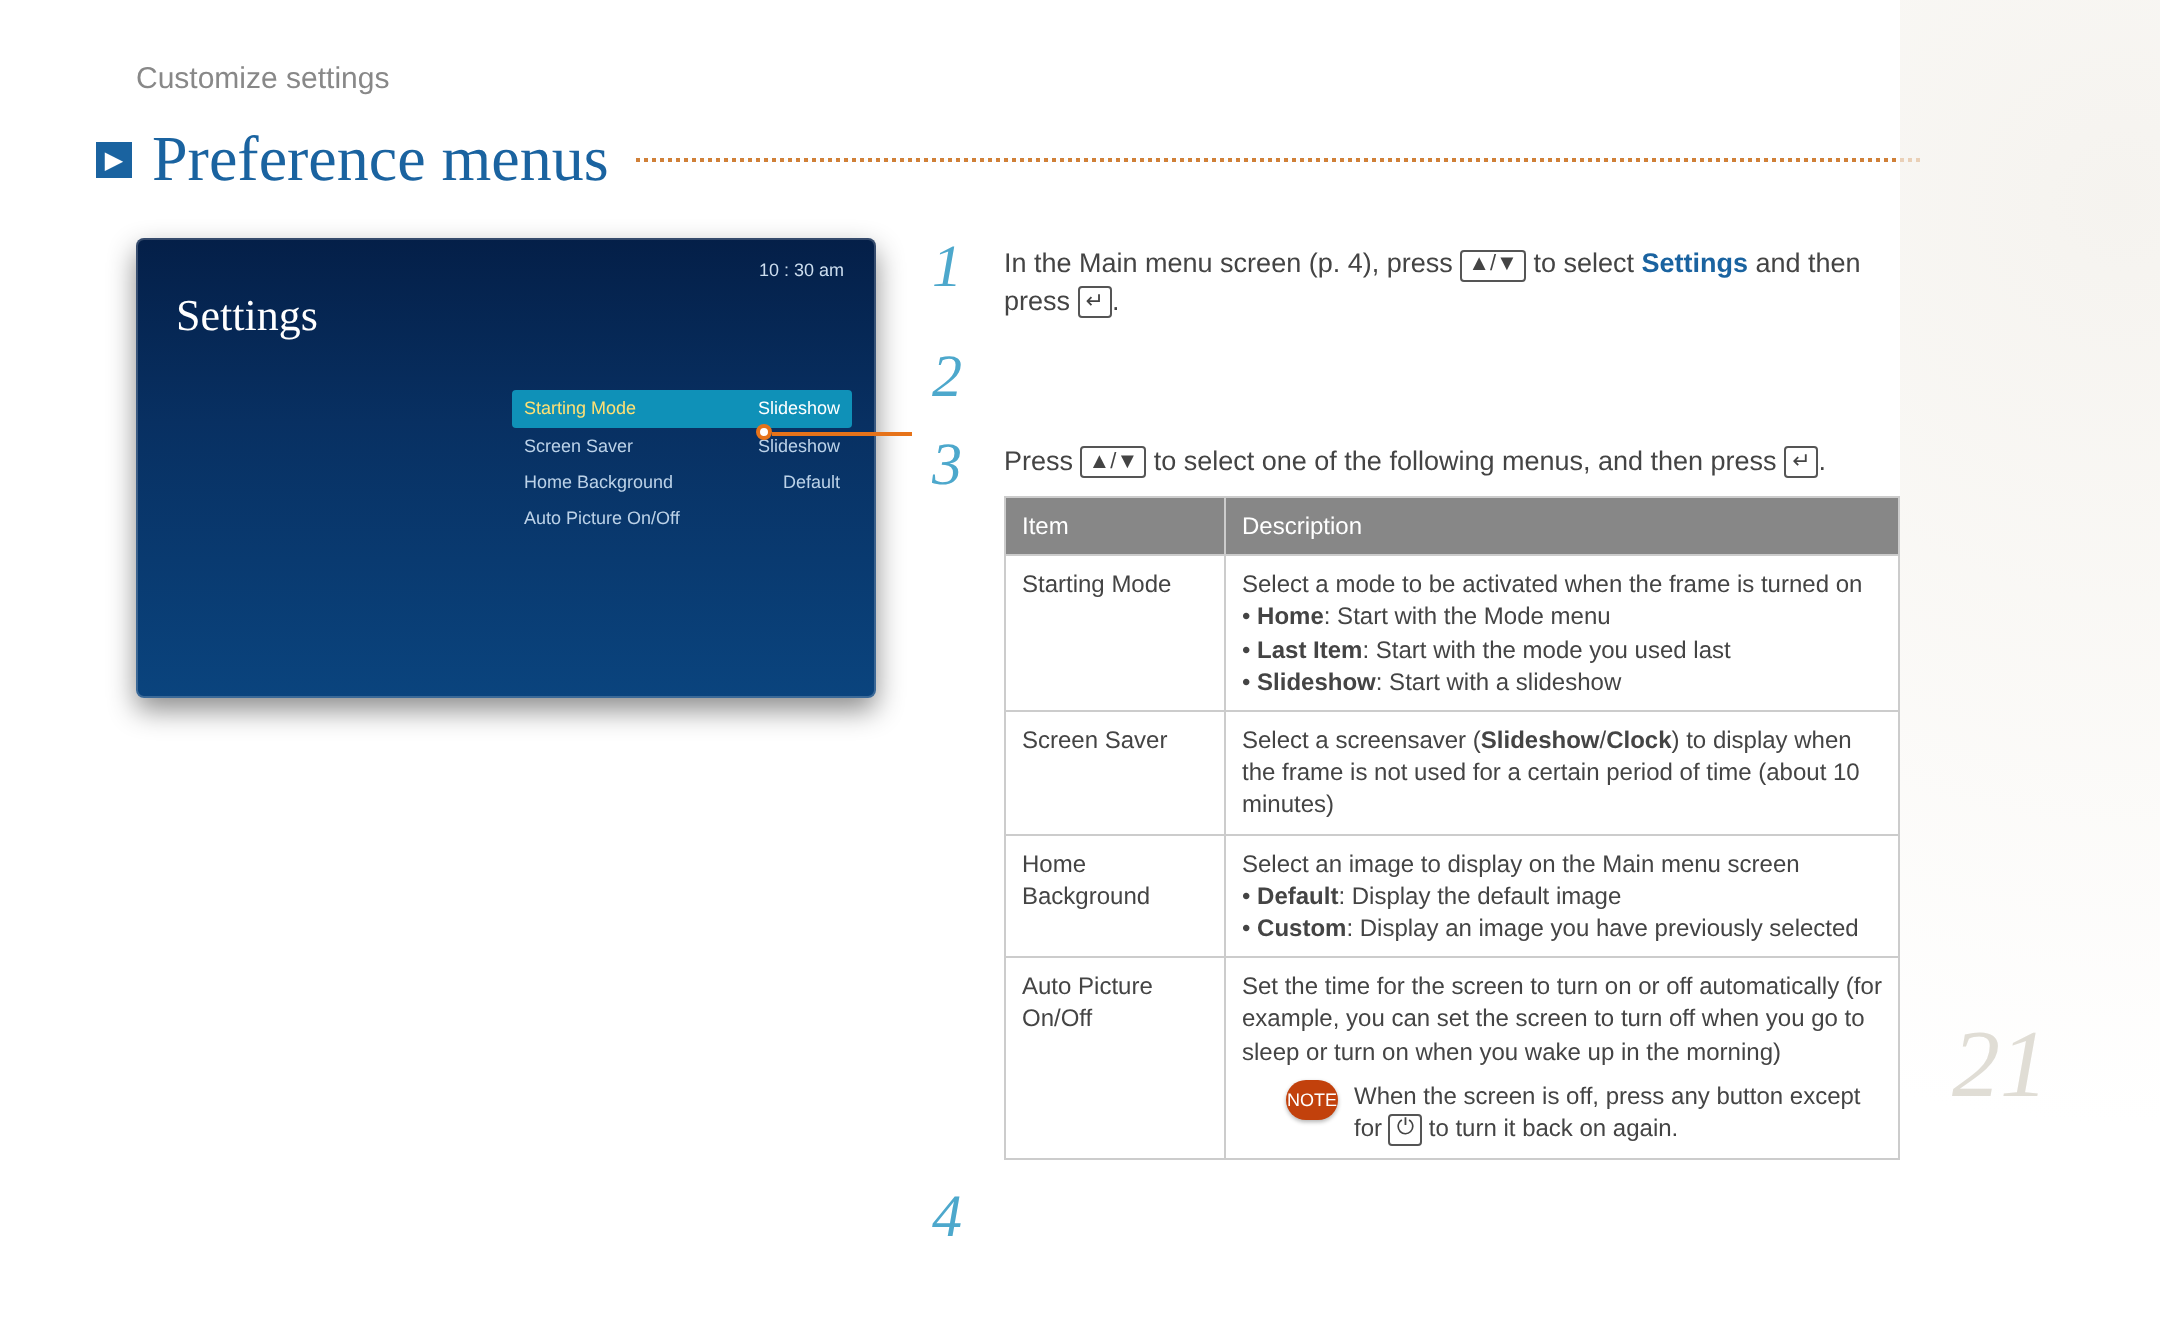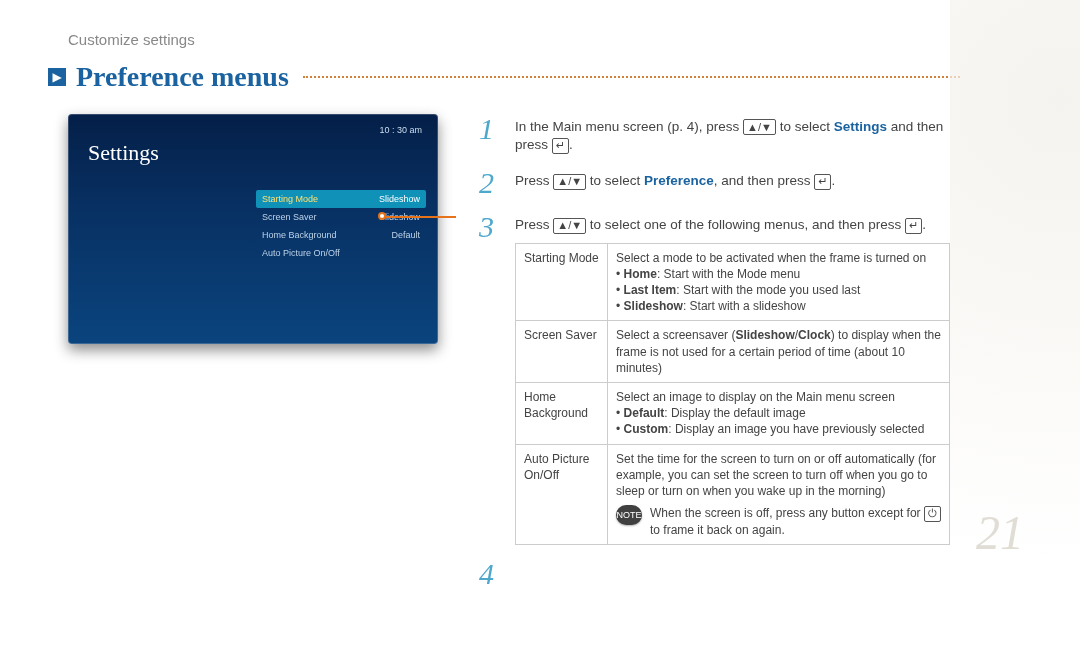--- a/index.html
+++ b/index.html
@@ -47,36 +47,36 @@
   .heading .bullet{
     width:18px;height:18px;
     background:var(--accent);
     color:#fff;
     font-size:12px;
     display:flex;align-items:center;justify-content:center;
     margin-right:10px;
   }
   .heading h1{
     font-family:Georgia,'Times New Roman',serif;
-    font-weight:bold;
+    font-weight:normal;
     color:var(--accent);
-    font-size:28px;
+    font-size:32px;
     margin:0 14px 0 0;
   }
   .dots{
     flex:1;
     border-bottom:2px dotted #d08038;
     height:1px;
     margin-right:120px;
   }
 
   .content{
     display:flex;
     padding:18px 130px 0 68px;
-    gap:41px;
+    gap:28px;
   }
 
   
   .shot{
     width:370px;height:230px;
     border-radius:4px;
     box-shadow:0 6px 14px rgba(0,0,0,.45), inset 0 0 0 1px rgba(255,255,255,.2);
     background:linear-gradient(180deg,#041f48 0%, #083062 40%, #0a447e 100%);
     position:relative;
     color:#fff;
@@ -122,23 +122,24 @@
 
   table.desc{
     border-collapse:collapse;width:100%;margin-top:8px;font-size:12px;
   }
   table.desc th,table.desc td{
     border:1px solid #ccc;padding:6px 8px;text-align:left;vertical-align:top;
   }
   table.desc th{background:#878787;color:#fff;font-weight:normal;}
   .note{display:flex;gap:8px;align-items:flex-start;margin-top:6px;}
   .note .badge{
-    width:26px;height:20px;border-radius:10px;background:#404040;color:#fff;
+    width:26px;height:20px;border-radius:10px;background:#c2410c;color:#fff;
     font-size:9px;display:flex;align-items:center;justify-content:center;flex:0 0 auto;
     box-shadow:0 1px 2px rgba(0,0,0,.3);
+    margin-left:22px;
   }
 </style>
 </head>
 <body>
 
 <div class="deco"></div>
 <div class="pagenum">21</div>
 
 <div class="breadcrumb">Customize settings</div>
 
@@ -178,33 +179,33 @@
     <div class="step">
       <div class="num">1</div>
       <div class="step-body">
         <span>In the Main menu screen (p. 4), press </span><span class="kbd">▲/▼</span><span> to select </span>
         <span class="blue">Settings</span><span> and then press </span><span class="kbd">↵</span>.
       </div>
     </div>
 
     <div class="step">
       <div class="num">2</div>
-      <div class="step-body">
-        <span>Press </span><span class="kbd">▲/▼</span><span> to select </span>
-        <span class="blue">Preference</span><span>, and then press </span><span class="kbd">↵</span>.
-      </div>
     </div>
 
     <div class="step">
       <div class="num">3</div>
       <div class="step-body">
         <span>Press </span><span class="kbd">▲/▼</span><span> to select one of the following menus, and then press </span><span class="kbd">↵</span>.
 
         <table class="desc">
           <tbody>
+              <tr>
+            <th style="width:110px">Item</th>
+            <th>Description</th>
+          </tr>
           <tr>
             <td>Starting Mode</td>
             <td>
               <span>Select a mode to be activated when the frame is turned on</span>
               <div>• <b>Home</b><span>: Start with the Mode menu</span></div>
               <div>• <b>Last Item</b><span>: Start with the mode you used last</span></div>
               <div>• <b>Slideshow</b><span>: Start with a slideshow</span></div>
             </td>
           </tr>
           <tr>
@@ -221,21 +222,21 @@
               <div>• <b>Custom</b><span>: Display an image you have previously selected</span></div>
             </td>
           </tr>
           <tr>
             <td>Auto Picture On/Off</td>
             <td>
               <span>Set the time for the screen to turn on or off automatically (for example, you can set the screen to turn off when you go to sleep or turn on when you wake up in the morning)</span>
               <div class="note">
                 <div class="badge">NOTE</div>
                 <div>
-                  <span>When the screen is off, press any button except for </span><span class="kbd">⏻</span><span> to frame it back on again.</span>
+                  <span>When the screen is off, press any button except for </span><span class="kbd">⏻</span><span> to turn it back on again.</span>
                 </div>
               </div>
             </td>
           </tr>
         </tbody>
           </table>
       </div>
     </div>
 
     <div class="step">

